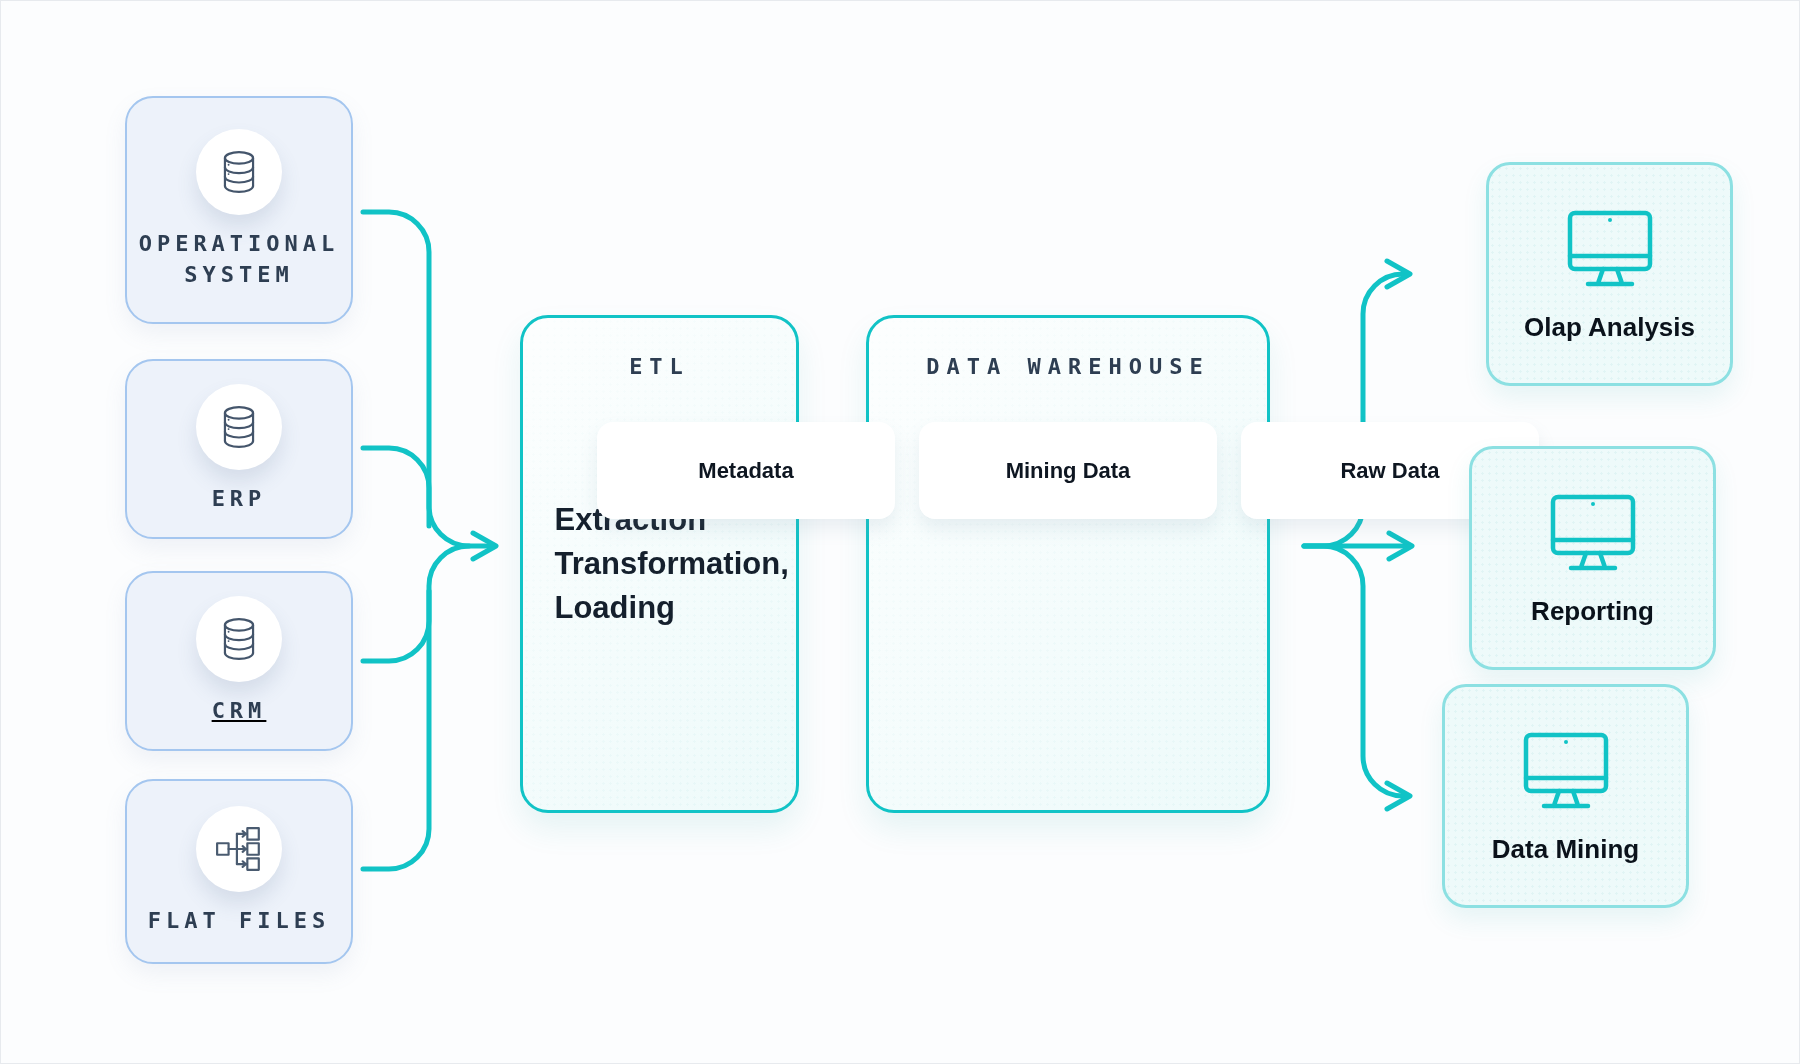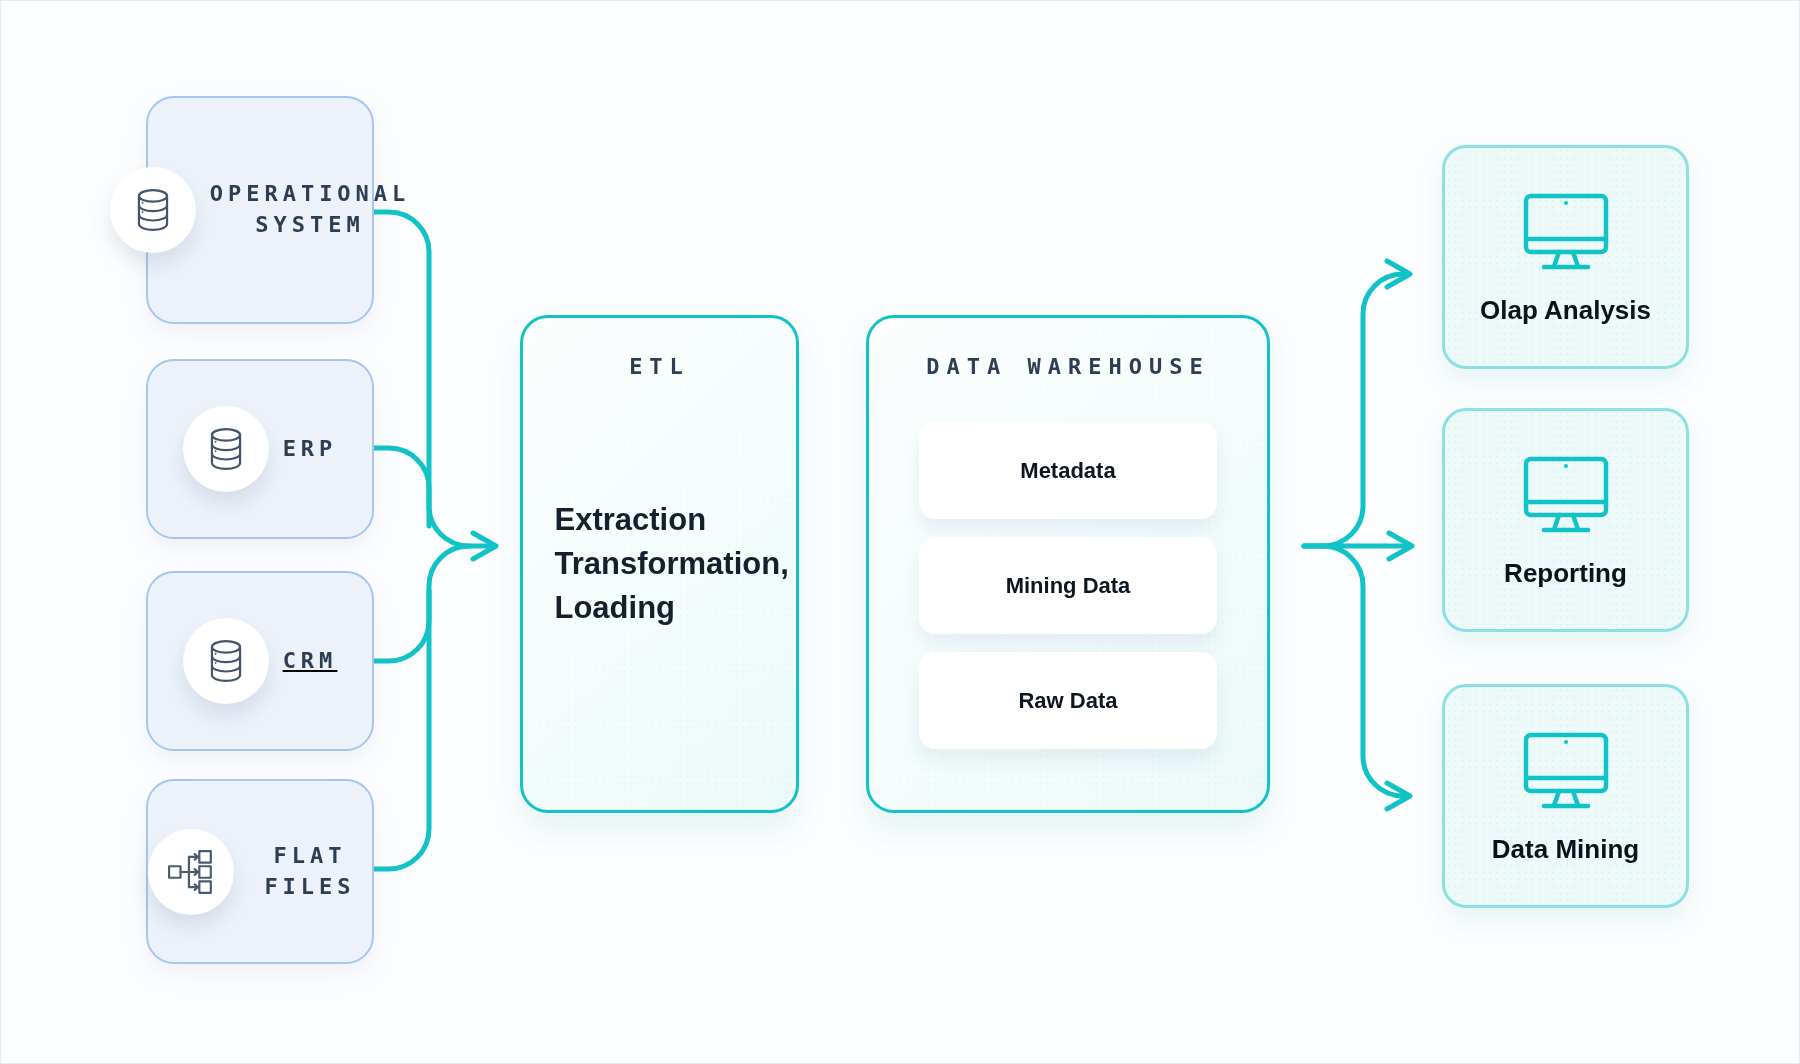--- a/index.html
+++ b/index.html
@@ -1,24 +1,24 @@
 <!DOCTYPE html>
 <html><head>
 <meta charset="utf-8">
 <style>
   html,body{margin:0;padding:0;background:#ffffff;font-family:"Liberation Sans",sans-serif;}
   .canvas{position:relative;width:1800px;height:1064px;background:#fcfdfe;border:1px solid #e7eaee;
           box-sizing:border-box;overflow:hidden;}
   .connectors{position:absolute;left:0;top:0;width:1800px;height:1064px;pointer-events:none;}
 
   
-  .source-box{position:absolute;left:145px;width:228px;box-sizing:border-box;
+  .source-box{position:absolute;left:124px;width:228px;box-sizing:border-box;
               background:#edf2fa;border:2px solid #a4c6ef;border-radius:28px;
               box-shadow:0 10px 22px rgba(120,140,180,.10);
-              display:flex;flex-direction:row;align-items:center;justify-content:center;gap:14px;}
+              display:flex;flex-direction:column;align-items:center;justify-content:center;gap:14px;}
   .src-1{top:95px;height:228px;}
   .src-2{top:358px;height:180px;}
   .src-3{top:570px;height:180px;text-decoration:underline;}
   .src-4{top:778px;height:185px;}
   .icon-circle{width:86px;height:86px;border-radius:50%;background:#ffffff;
                box-shadow:0 12px 20px rgba(90,110,150,.16);
                display:flex;align-items:center;justify-content:center;flex:0 0 auto;}
   .source-label{font-family:"DejaVu Sans Mono","Liberation Mono",monospace;font-size:22px;font-weight:700;
                 letter-spacing:5px;color:#2e3e52;text-align:center;line-height:1.4;max-width:205px;}
 
@@ -31,36 +31,36 @@
             background-size:auto,7px 7px;
             box-shadow:0 16px 30px rgba(30,160,160,.10);margin-top:18px;}
   .etl-box{left:519px;top:296px;width:279px;height:498px;}
   .wh-box{left:865px;top:296px;width:404px;height:498px;padding-left:28px;}
   .box-title{position:absolute;top:36px;left:0;right:0;text-align:center;
              font-family:"DejaVu Sans Mono","Liberation Mono",monospace;
              font-size:22px;font-weight:700;letter-spacing:7px;color:#2e3e52;}
   .etl-body{position:absolute;top:50%;left:50%;transform:translate(-50%,-50%);
             width:210px;text-align:left;font-size:31px;font-weight:700;color:#15202d;line-height:1.42;}
   .wh-items{position:absolute;top:104px;left:50%;transform:translateX(-50%);
-            display:flex;flex-direction:column;gap:18px;align-items:flex-end;}
+            display:flex;flex-direction:row;gap:24px;align-items:flex-end;}
   .wh-item{width:298px;height:97px;box-sizing:border-box;background:#ffffff;border-radius:16px;
            box-shadow:0 10px 18px rgba(120,150,170,.14);
            display:flex;align-items:center;justify-content:center;
            font-size:22px;font-weight:700;color:#0e1621;}
 
   
   .out-box{position:absolute;left:1441px;width:247px;height:224px;box-sizing:border-box;
            border:3px solid #8ce0e2;border-radius:24px;
            background-color:#eefafa;
            background-image:radial-gradient(rgba(17,160,162,.06) 1px,transparent 1.2px);
            background-size:7px 7px;
            box-shadow:0 12px 24px rgba(40,170,170,.10);
            display:flex;flex-direction:column;align-items:center;justify-content:center;gap:22px;}
-  .out-1{top:144px;}
-  .out-2{top:407px;}
+  .out-1{top:161px;margin-left:44px;}
+  .out-2{top:445px;margin-left:27px;}
   .out-3{top:683px;}
   .out-label{font-size:26px;font-weight:700;color:#0a121b;text-align:center;}
 
   .icon-svg{display:block;}
 </style>
 </head>
 <body>
 
 <div class="canvas">
 

